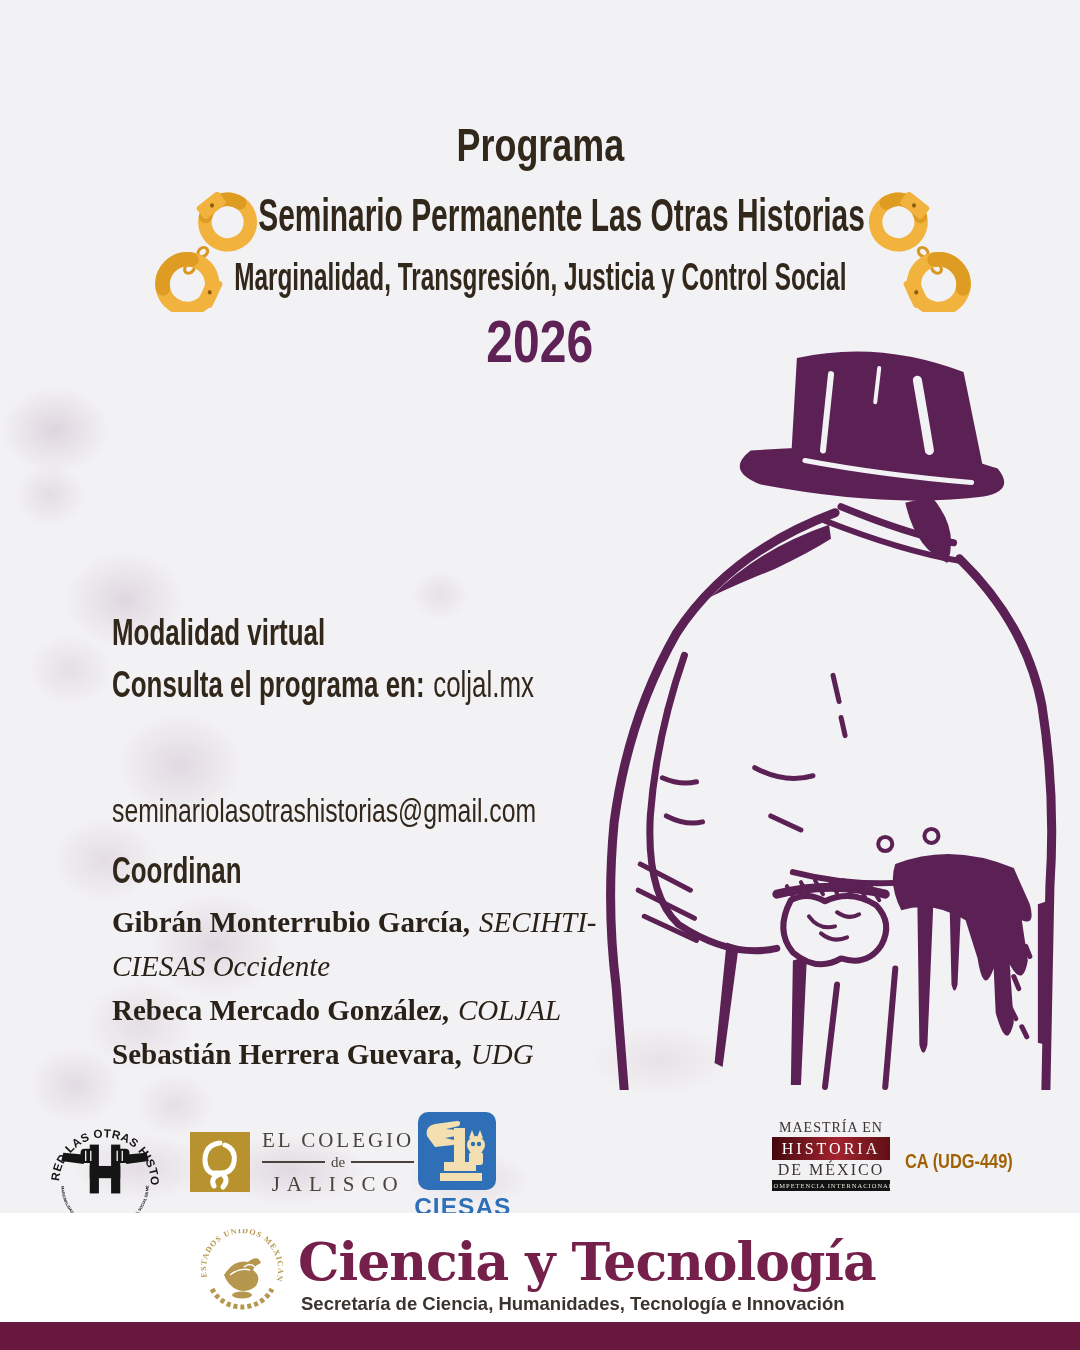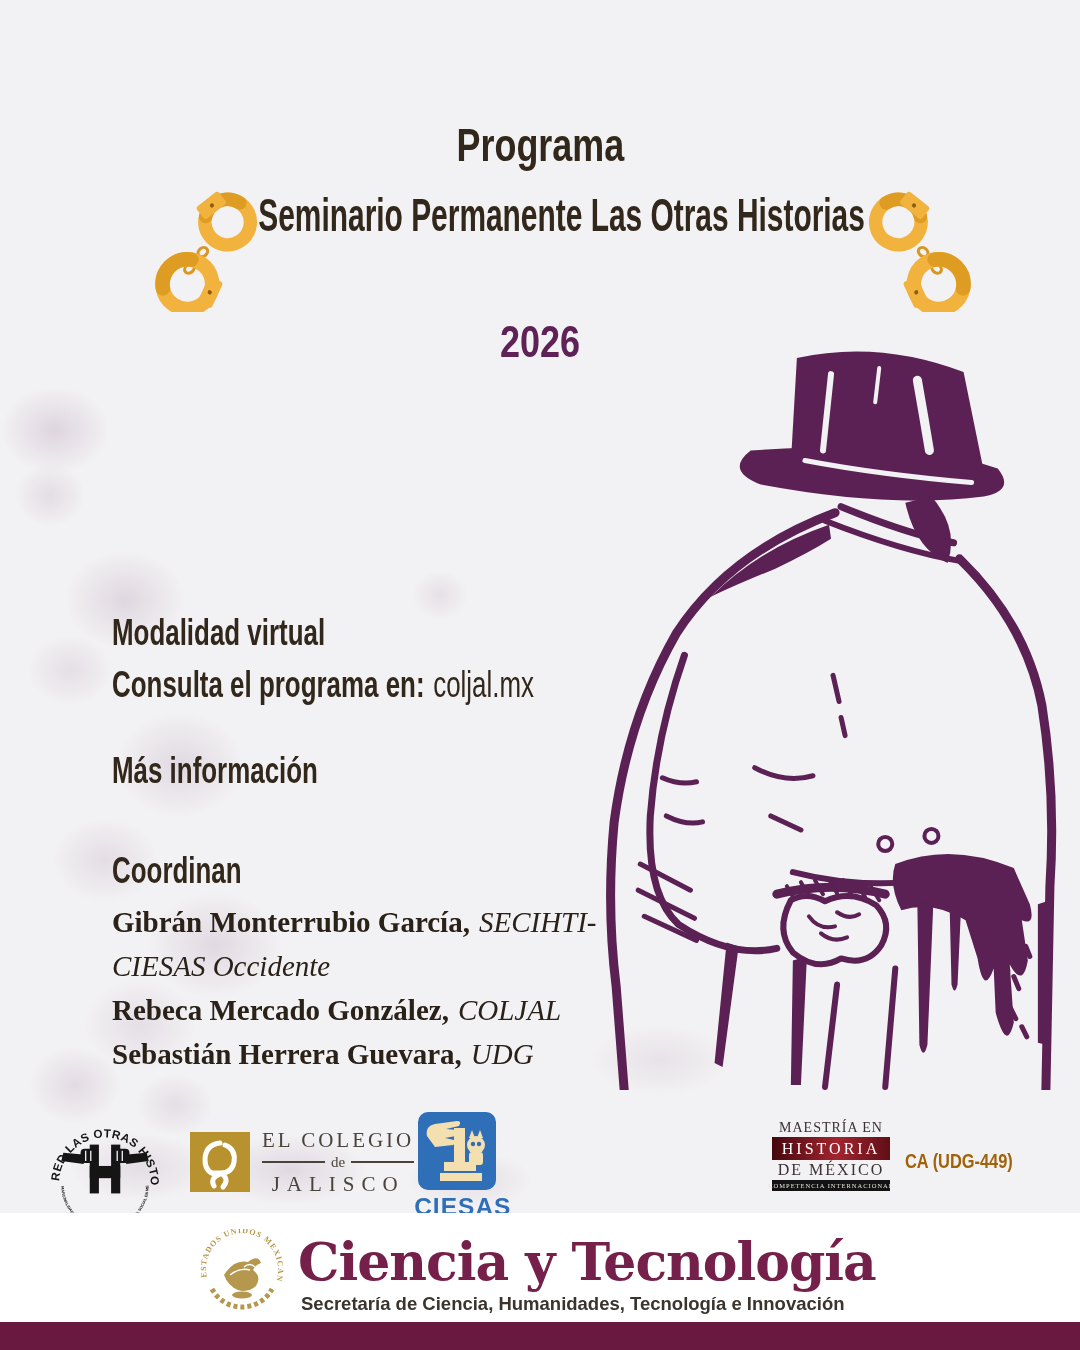--- a/index.html
+++ b/index.html
@@ -38,21 +38,21 @@
   .sx{display:inline-block;white-space:nowrap;}
   .center-row{left:0;right:0;text-align:center;}
   .center-row .sx{transform-origin:center center;}
   .left-row .sx{transform-origin:left center;}
   #kicker{top:118px;font-size:46px;}
   #kicker .sx{transform:scaleX(.78);}
   #title-line{top:188px;font-size:46px;padding-left:43px;}
   #title-line .sx{transform:scaleX(.65);}
   #subtitle-line{top:256px;font-size:38px;}
   #subtitle-line .sx{transform:scaleX(.64);}
-  #year-line{top:316px;font-size:45px;color:#5E2256;}
+  #year-line{top:307px;font-size:60px;color:#5E2256;}
   #year-line .sx{transform:scaleX(.8);}
   .info-h{font-size:36px;font-weight:bold;color:#32271B;}
   .info-h .sx{transform:scaleX(.72);}
   #email-line{font-size:33px;font-weight:normal;color:#32271B;}
   #email-line .sx{transform:scaleX(.75);}
   #consulta-val{font-weight:normal;margin-left:12px;}
   #coordinators{left:112px;top:900px;width:520px;font-family:"Liberation Serif",serif;
      font-size:29px;line-height:44px;color:#2A2118;}
   .coord-name{font-weight:bold;}
   .coord-aff{font-style:italic;margin-left:9px;}
@@ -93,20 +93,23 @@
 
 <div id="poster">
   <div id="wash"></div>
 
   <div id="kicker" class="abs center-row cond">
     <span class="sx">Programa</span>
   </div>
   <div id="title-line" class="abs center-row cond">
     <span class="sx">Seminario Permanente Las Otras Historias</span>
   </div>
+  <div id="subtitle-line" class="abs center-row cond">
+    <span class="sx">Marginalidad, Transgresión, Justicia y Control Social</span>
+  </div>
   <div id="year-line" class="abs center-row cond">
     <span class="sx">2026</span>
   </div>
 
   <svg class="abs" style="left:146px;top:188px;width:124px;height:124px" viewBox="0 0 120 120">
     <g fill="none" stroke-linecap="round">
       <g transform="translate(79,33) rotate(14)">
         <circle r="22" stroke="#F2B23E" stroke-width="13"></circle>
         <path d="M-22,0 A22,22 0 0 1 7,-20.8" stroke="#DE9D22" stroke-width="13"></path>
         <g transform="rotate(128)">
@@ -192,22 +195,22 @@
   </svg>
 
   <div class="abs left-row info-h" style="left:112px;top:612px">
     <span class="sx">Modalidad virtual</span>
   </div>
   <div class="abs left-row info-h" style="left:112px;top:664px">
     <span class="sx">
       <span>Consulta el programa en:</span><span id="consulta-val">coljal.mx</span>
     </span>
   </div>
-  <div class="abs left-row info-h" style="left:112px;top:750px">
-    <span class="sx">Más información</span>
+  <div id="email-line" class="abs left-row" style="left:112px;top:792px">
+    <span class="sx">seminariolasotrashistorias@gmail.com</span>
   </div>
   <div class="abs left-row info-h" style="left:112px;top:850px">
     <span class="sx">Coordinan</span>
   </div>
   <div id="coordinators" class="abs">
     <div>
       <span class="coord-name">Gibrán Monterrubio García,</span><span class="coord-aff">SECIHTI-CIESAS Occidente</span>
     </div>
     <div>
       <span class="coord-name">Rebeca Mercado González,</span><span class="coord-aff">COLJAL</span>

